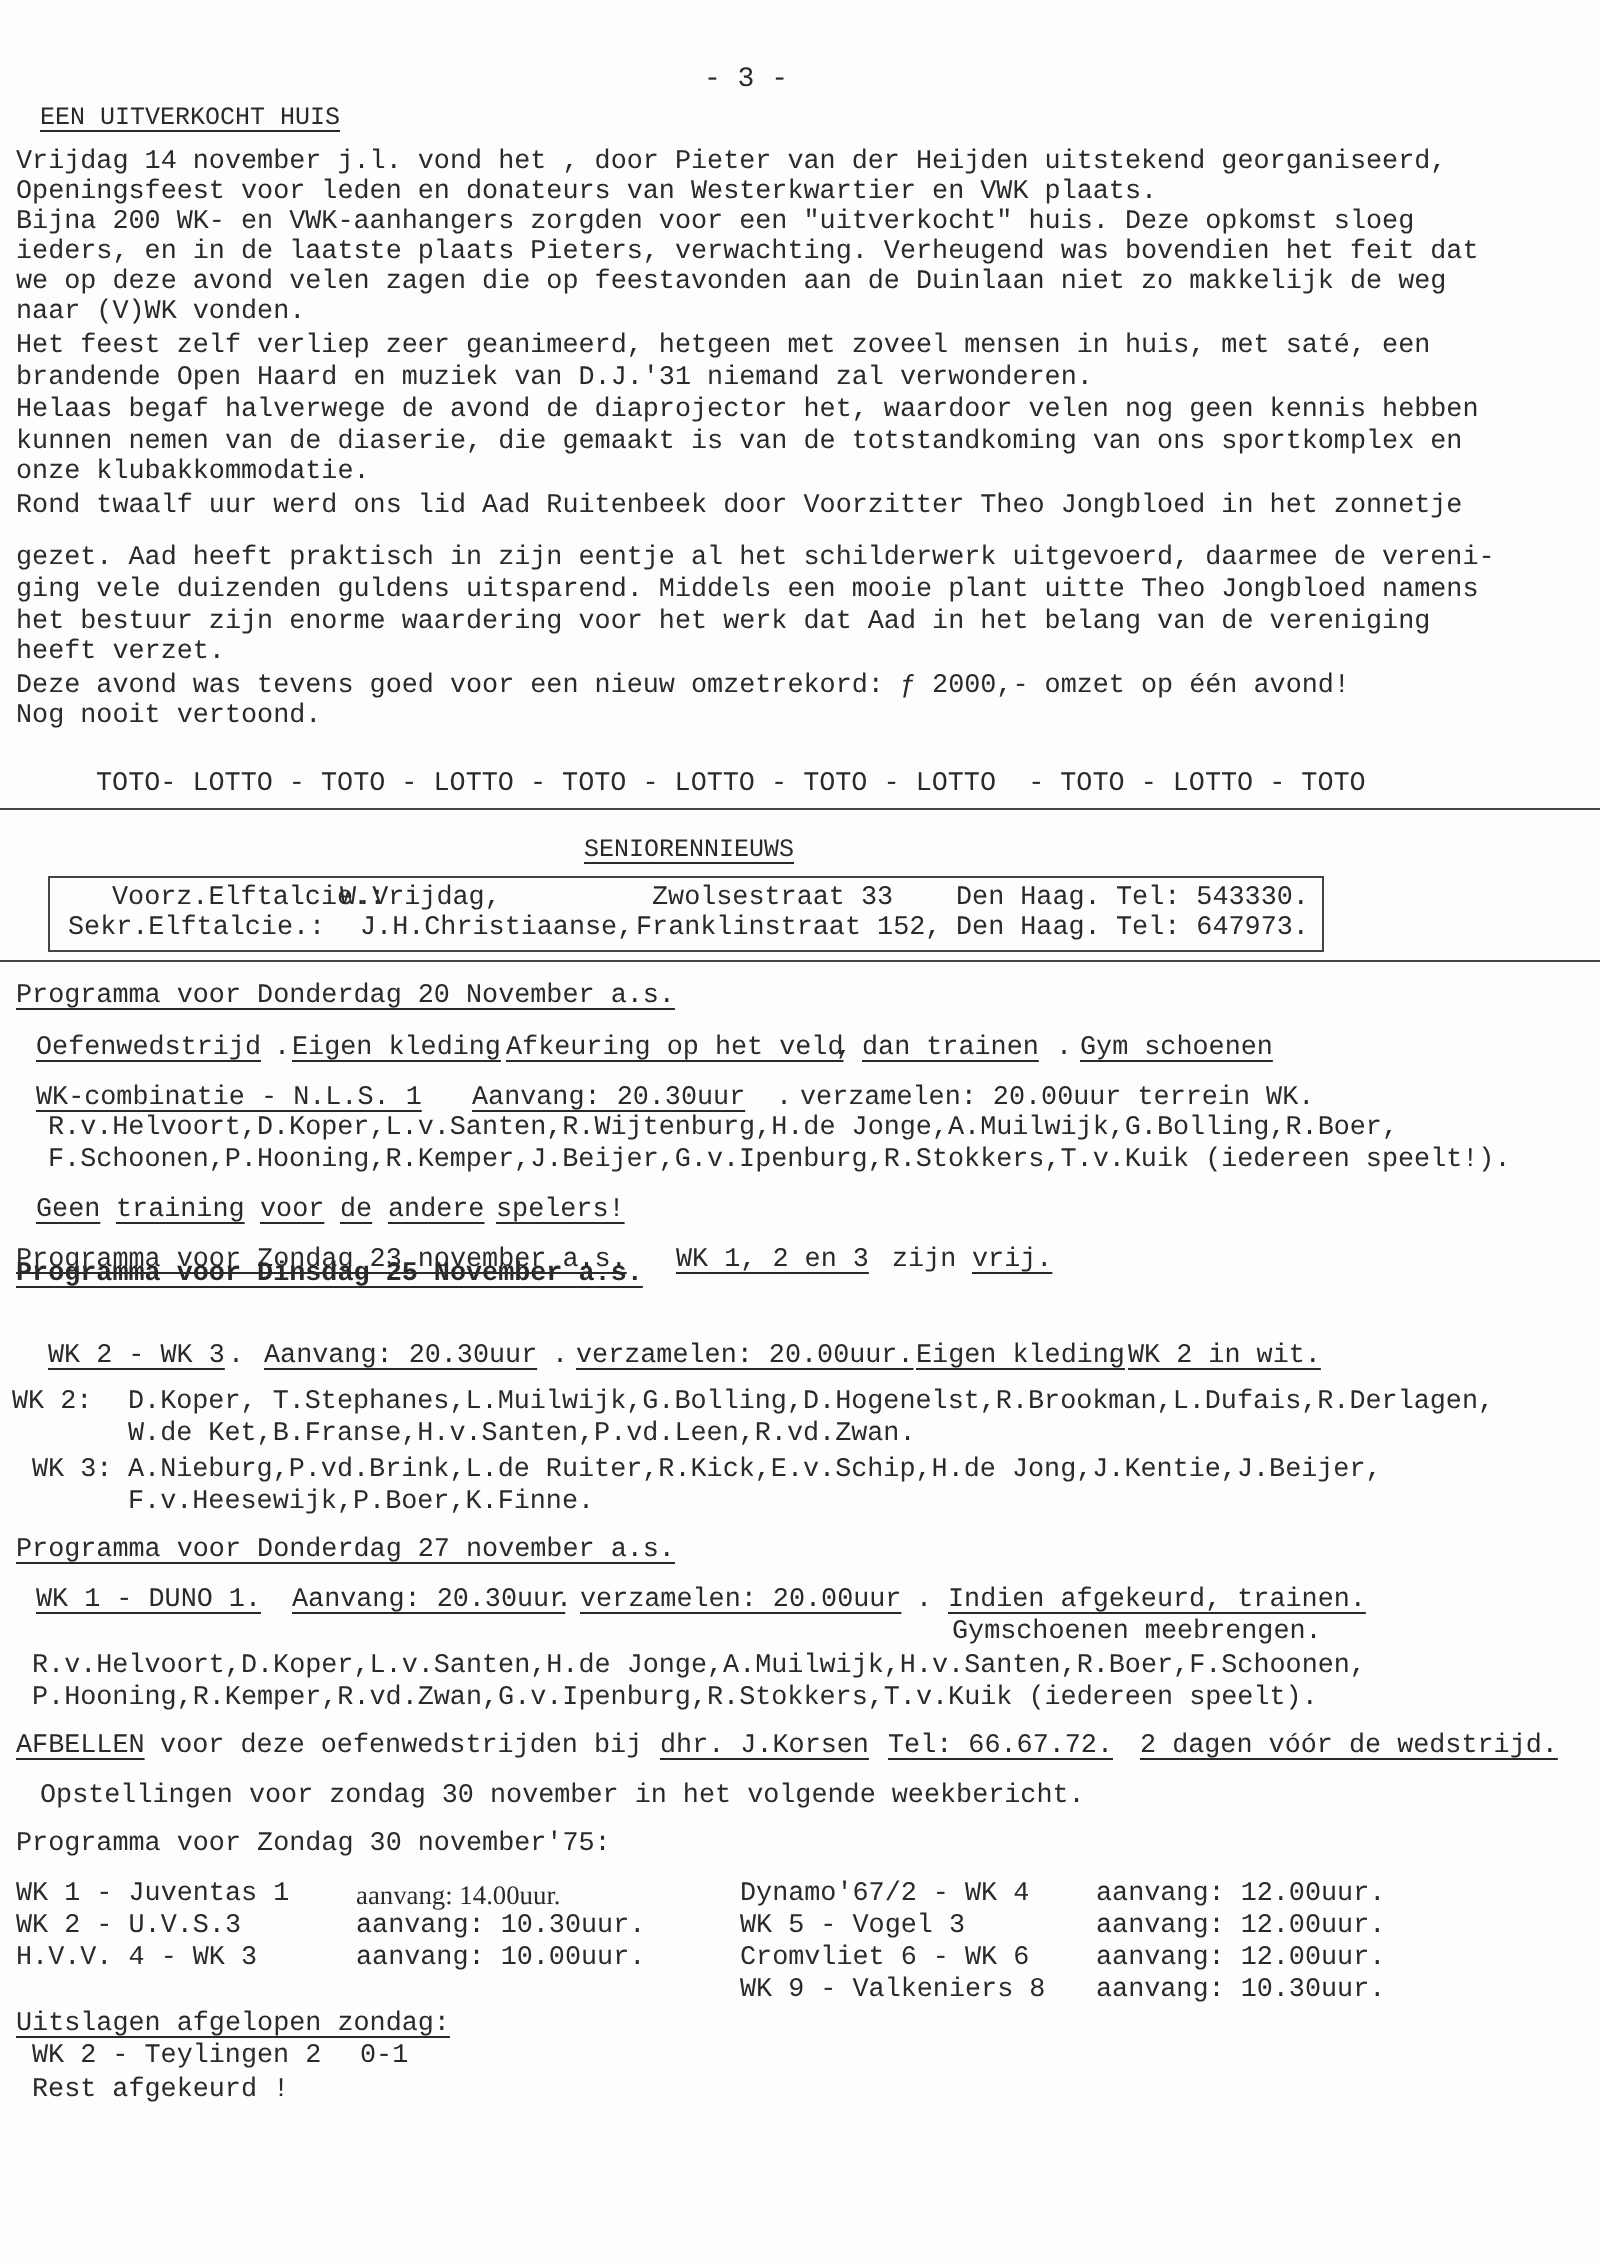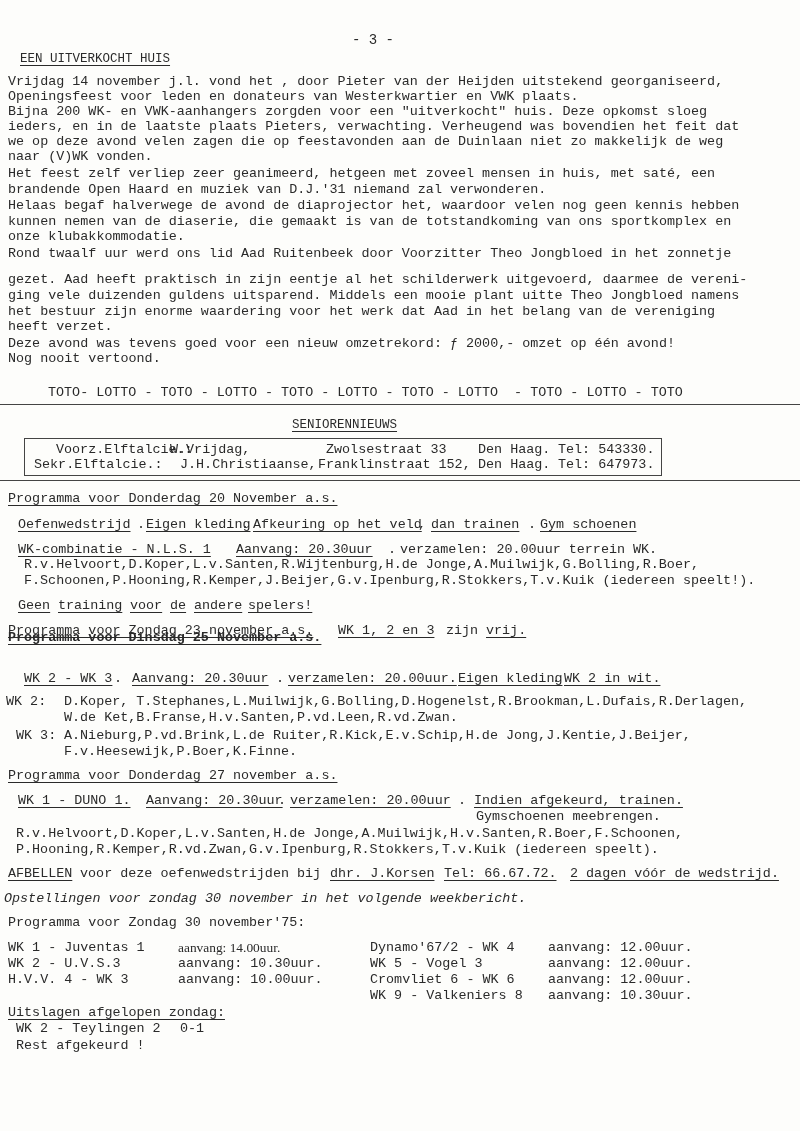--- a/index.html
+++ b/index.html
@@ -125,21 +125,21 @@
   <div class="abs" style="left:16px;top:842px;">P.Hooning,R.Kemper,R.vd.Zwan,G.v.Ipenburg,R.Stokkers,T.v.Kuik (iedereen speelt).</div>
 
   <div>
     <span class="abs u" style="left:8px;top:866px;">AFBELLEN</span>
     <span class="abs" style="left:72px;top:866px;"> voor deze oefenwedstrijden bij </span>
     <span class="abs u" style="left:330px;top:866px;">dhr. J.Korsen</span>
     <span class="abs u" style="left:444px;top:866px;">Tel: 66.67.72.</span>
     <span class="abs u" style="left:570px;top:866px;">2 dagen vóór de wedstrijd.</span>
   </div>
 
-  <div class="abs" style="left:4px;top:891px;font-style:italic;">Opstellingen voor zondag 30 november in het volgende weekbericht.</div>
+  <div class="abs" style="left:20px;top:891px;">Opstellingen voor zondag 30 november in het volgende weekbericht.</div>
 
   <div class="abs" style="left:8px;top:915px;">Programma voor Zondag 30 november'75:</div>
   <div>
     <span class="abs" style="left:8px;top:940px;">WK 1 - Juventas 1</span>
     <span class="abs" style="left:178px;top:940px;font-family:Liberation Serif, serif;">aanvang: 14.00uur.</span>
     <span class="abs" style="left:8px;top:956px;">WK 2 - U.V.S.3</span>
     <span class="abs" style="left:178px;top:956px;">aanvang: 10.30uur.</span>
     <span class="abs" style="left:8px;top:972px;">H.V.V. 4 - WK 3</span>
     <span class="abs" style="left:178px;top:972px;">aanvang: 10.00uur.</span>
   </div>

